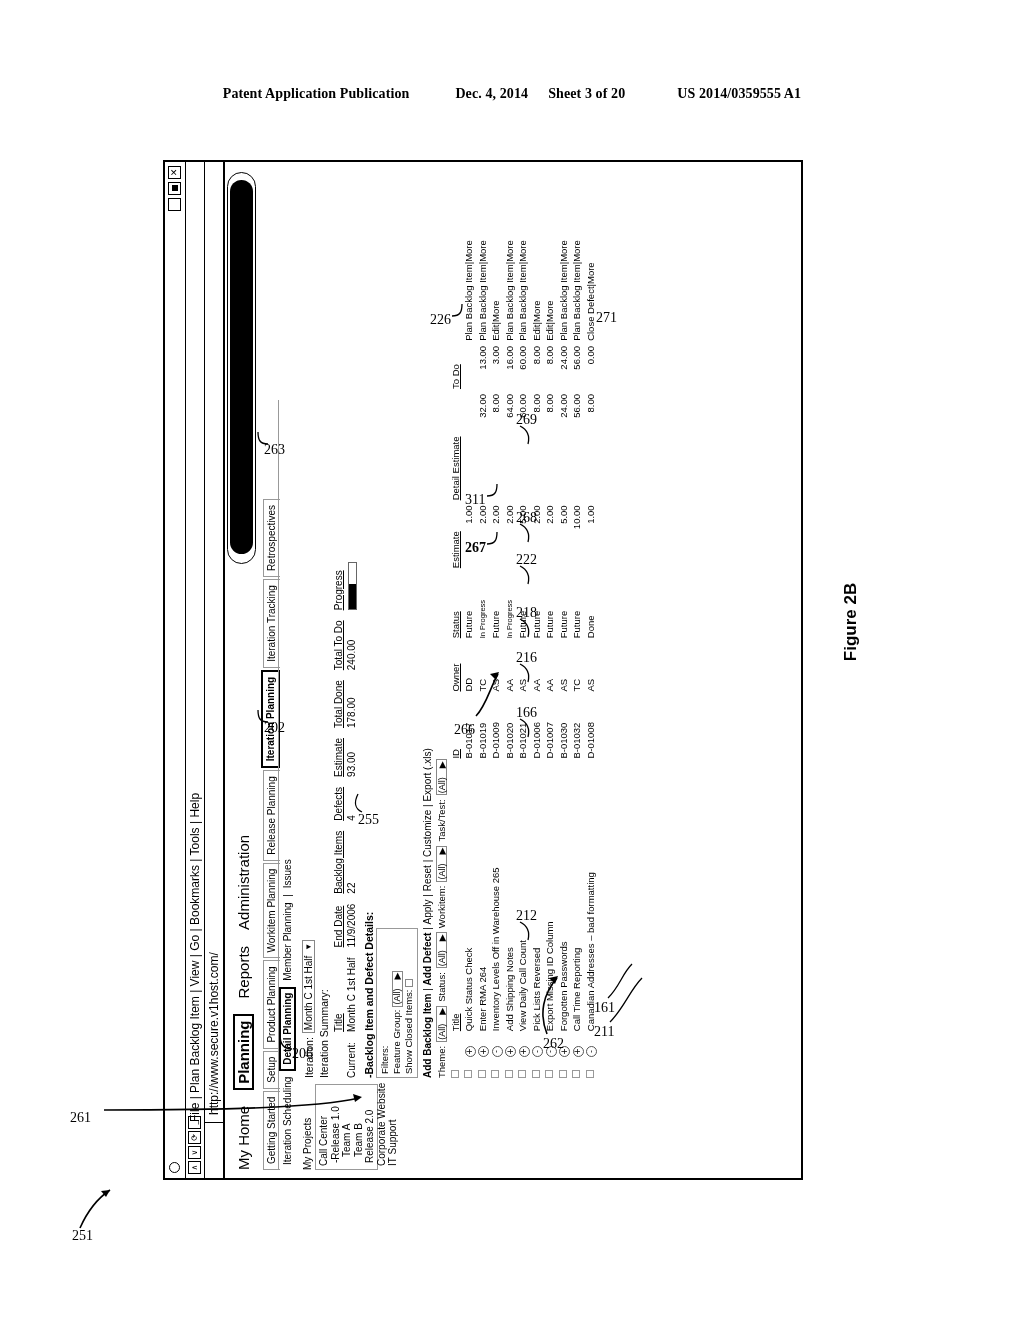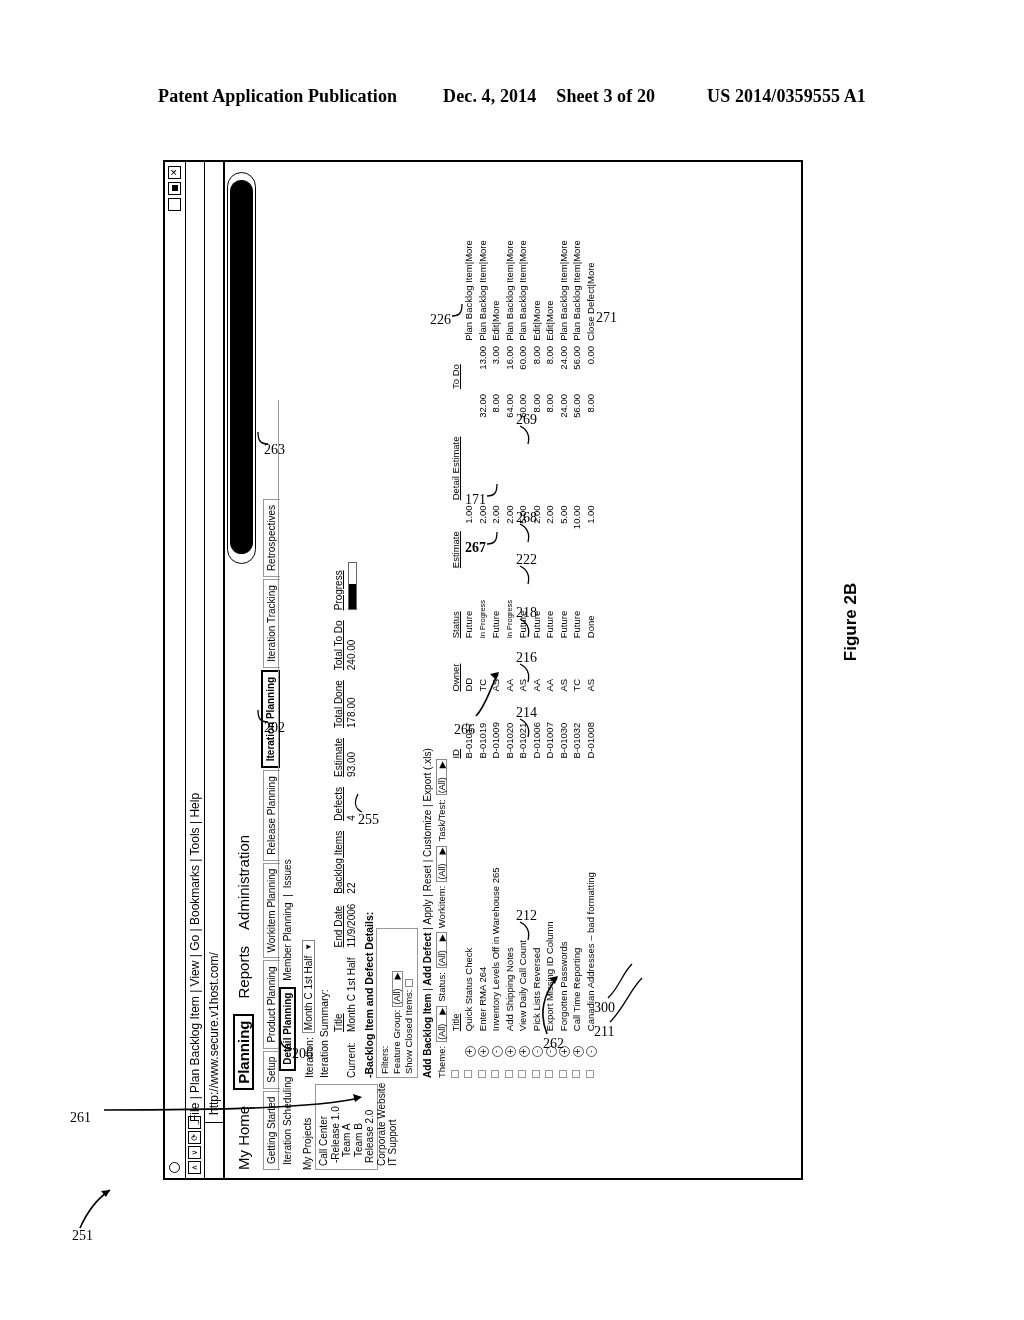--- a/index.html
+++ b/index.html
@@ -1,20 +1,20 @@
 <!DOCTYPE html>
 <html><head>
 <meta charset="utf-8">
 <style>
   html,body{margin:0;padding:0;background:#fff;}
   body{width:1024px;height:1320px;font-family:"Liberation Serif",serif;overflow:hidden;position:relative;}
 
   
   .pat-header{position:absolute;top:86px;left:0;width:1024px;
-    font-family:"Liberation Serif",serif;font-weight:bold;font-size:18px;
+    font-family:"Liberation Serif",serif;font-weight:bold;font-size:14px;
     letter-spacing:.1px;color:#000;display:flex;justify-content:center;}
   .pat-header span{white-space:pre;}
   .ph-gap1{display:inline-block;width:46px;}
   .ph-gap2{display:inline-block;width:20px;}
   .ph-gap3{display:inline-block;width:52px;}
 
   
   .fig-caption{position:absolute;left:812px;top:612px;transform:rotate(-90deg);
     transform-origin:center center;font-family:"Liberation Sans",sans-serif;
     font-weight:bold;font-size:17px;white-space:nowrap;}
@@ -474,39 +474,39 @@
     </svg>
 </div>
 <div class="co" style="left:543px;top:1036px;">
   <span>262</span>
   <svg width="60" height="80" style="left:-10px;top:-68px;">
       <path d="M14,66 C6,46 10,26 24,10" stroke="#000" fill="none" stroke-width="1.6"></path>
       <path d="M25,8 l-9,2 l6,6 z" fill="#000"></path>
     </svg>
 </div>
 <div class="co" style="left:594px;top:1000px;">
-  <span>300</span>
+  <span>161</span>
   <svg width="60" height="50" style="left:14px;top:-38px;">
       <path d="M0,36 C12,24 14,12 24,2" stroke="#000" fill="none" stroke-width="1.3"></path>
     </svg>
 </div>
 <div class="co" style="left:594px;top:1024px;">
   <span>211</span>
   <svg width="70" height="60" style="left:16px;top:-48px;">
       <path d="M0,46 C14,32 20,14 32,2" stroke="#000" fill="none" stroke-width="1.3"></path>
     </svg>
 </div>
 <div class="co" style="left:516px;top:908px;">
   <span>212</span>
   <svg width="30" height="40" style="left:2px;top:14px;">
       <path d="M2,0 C10,4 12,10 10,18" stroke="#000" fill="none" stroke-width="1.3"></path>
     </svg>
 </div>
 <div class="co" style="left:516px;top:705px;">
-  <span>214</span>
+  <span>166</span>
   <svg width="30" height="40" style="left:2px;top:14px;">
       <path d="M2,0 C10,4 12,10 10,18" stroke="#000" fill="none" stroke-width="1.3"></path>
     </svg>
 </div>
 <div class="co" style="left:516px;top:650px;">
   <span>216</span>
   <svg width="30" height="40" style="left:2px;top:14px;">
       <path d="M2,0 C10,4 12,10 10,18" stroke="#000" fill="none" stroke-width="1.3"></path>
     </svg>
 </div>
@@ -541,21 +541,21 @@
       <path d="M35,6 l-9,2 l6,6 z" fill="#000"></path>
     </svg>
 </div>
 <div class="co" style="left:465px;top:540px;font-weight:bold;">
   <span>267</span>
   <svg width="30" height="30" style="left:22px;top:-4px;">
       <path d="M0,8 C8,8 10,4 10,-4" stroke="#000" fill="none" stroke-width="1.3"></path>
     </svg>
 </div>
 <div class="co" style="left:465px;top:492px;">
-  <span>171</span>
+  <span>311</span>
   <svg width="30" height="30" style="left:22px;top:-4px;">
       <path d="M0,8 C8,8 10,4 10,-4" stroke="#000" fill="none" stroke-width="1.3"></path>
     </svg>
 </div>
 <div class="co" style="left:430px;top:312px;">
   <span>226</span>
   <svg width="30" height="30" style="left:22px;top:-4px;">
       <path d="M0,8 C8,8 10,4 10,-4" stroke="#000" fill="none" stroke-width="1.3"></path>
     </svg>
 </div>

